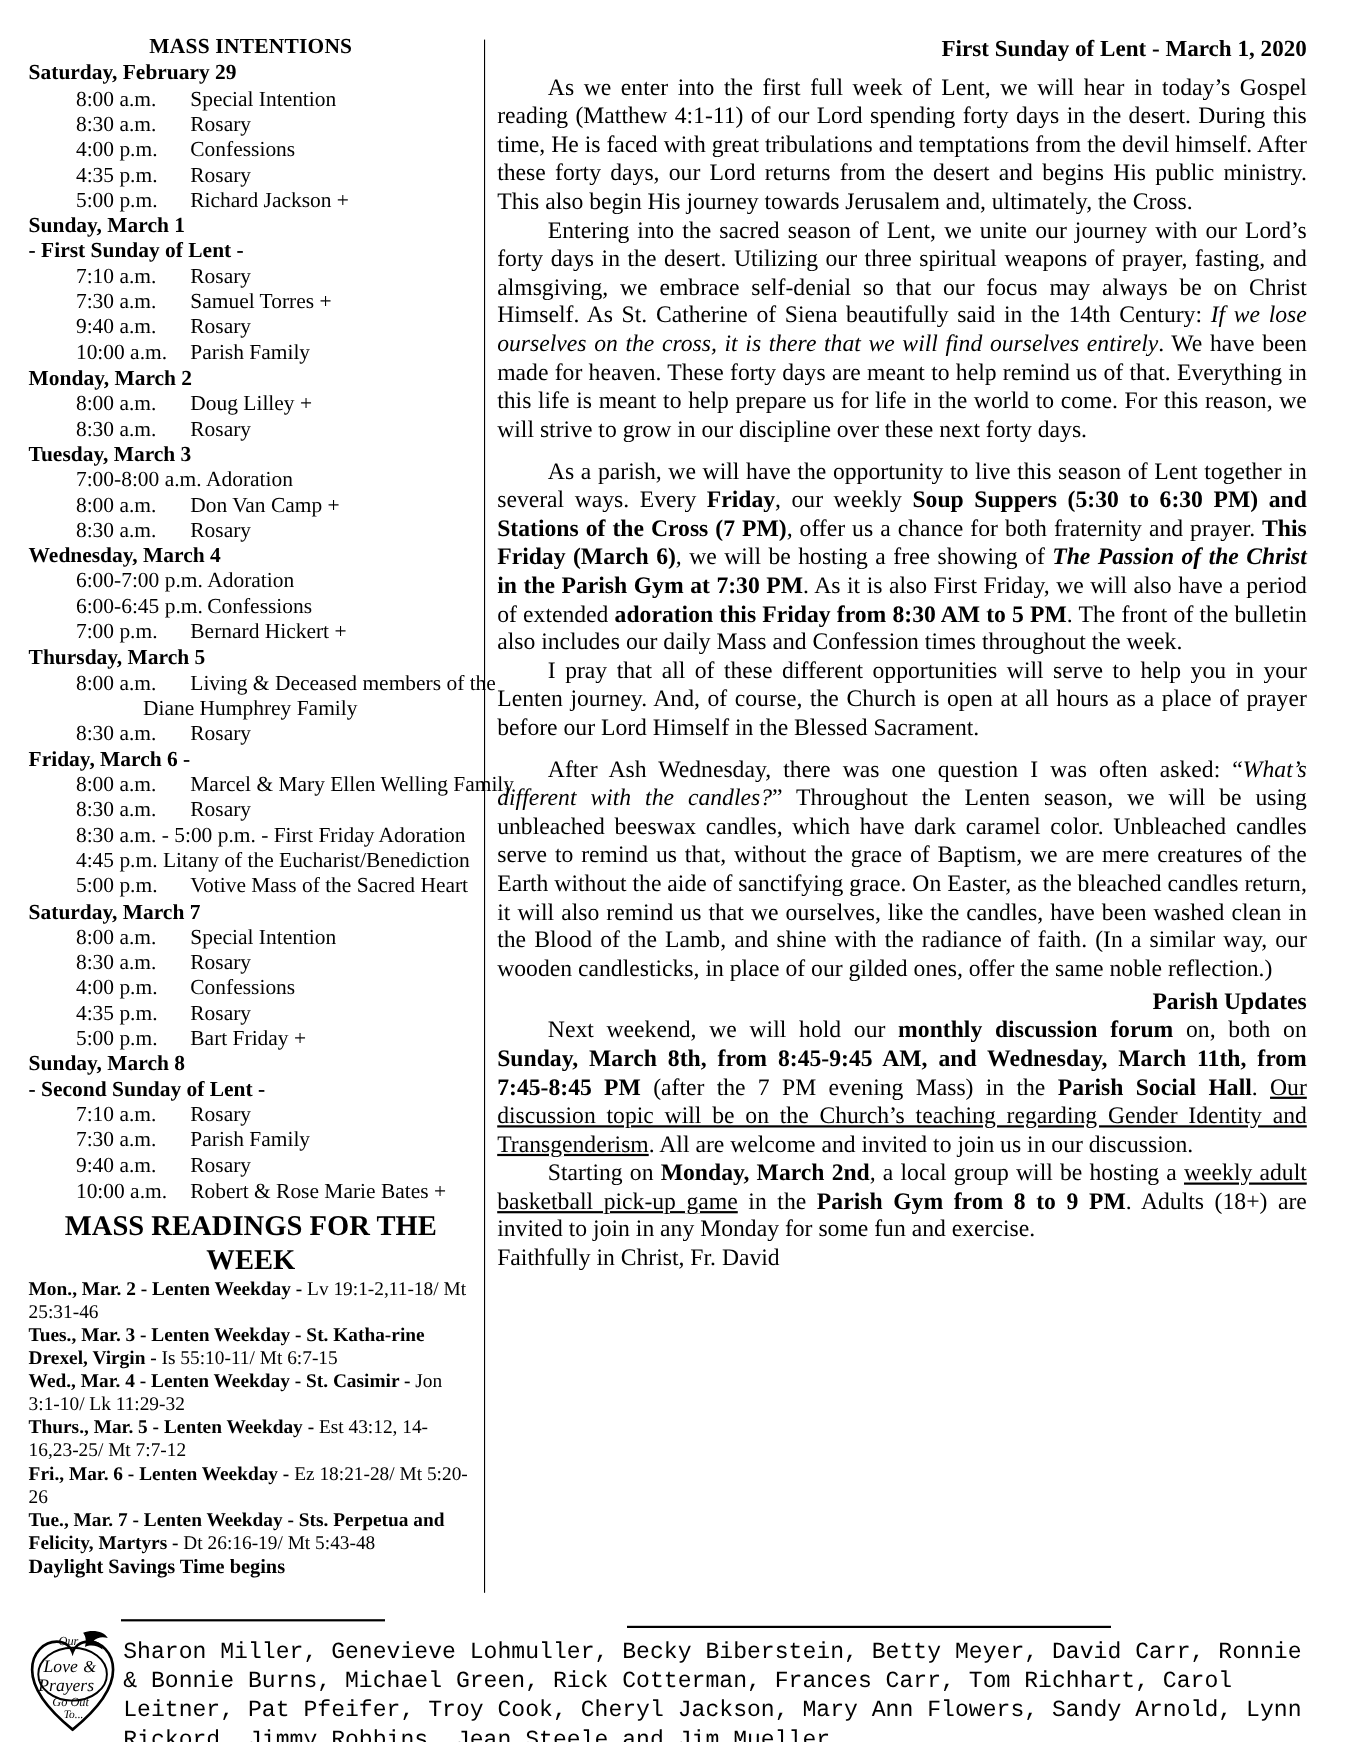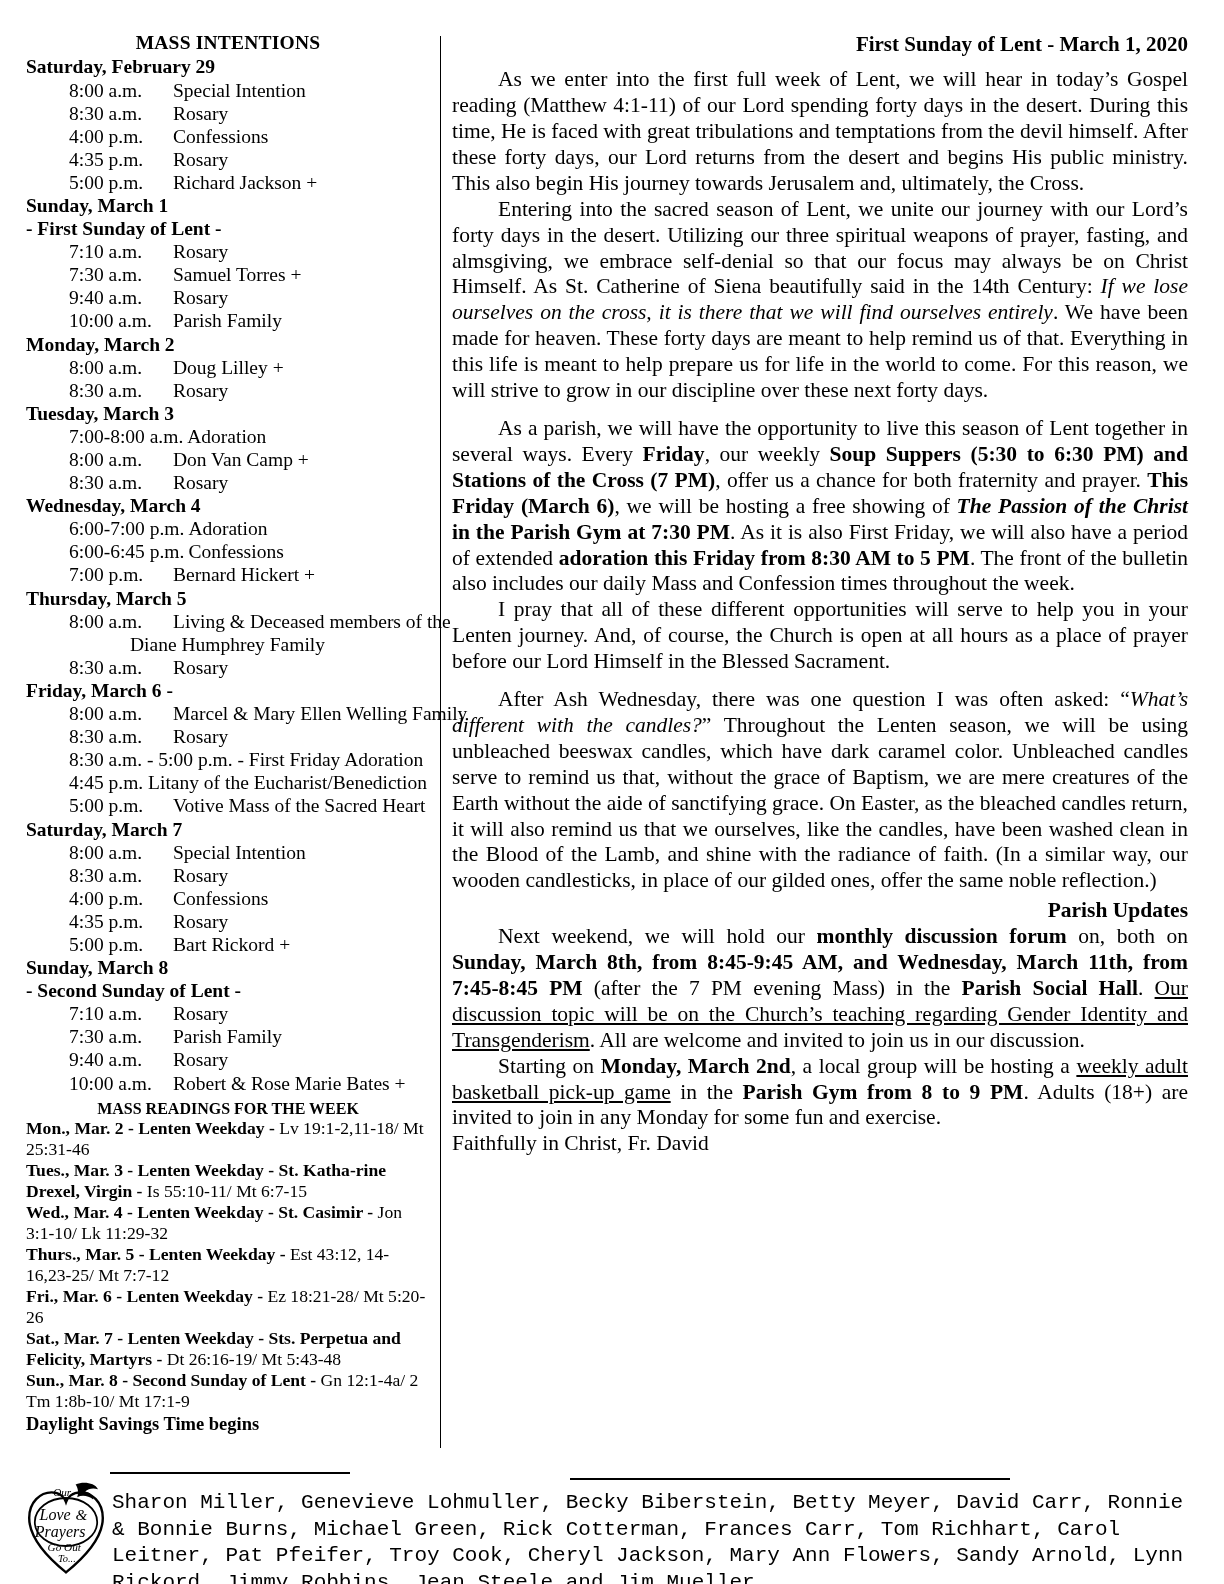--- a/index.html
+++ b/index.html
@@ -63,21 +63,21 @@
   .mi-cont {
     font-size: 19.5px;
     line-height: 1.185;
     padding-left: 104px;
     white-space: nowrap;
   }
 
   .readings-head {
     text-align: center;
     font-weight: bold;
-    font-size: 16px;
+    font-size: 26px;
     margin: 4px 0 0 0;
     line-height: 1.2;
   }
   .reading {
     font-size: 17.6px;
     line-height: 1.195;
     text-align: left;
     margin: 0;
   }
   .reading b { font-weight: bold; }
@@ -281,21 +281,21 @@
         <div class="mi-row">
           <span class="t" style="min-width: 100px;">4:00 p.m.</span>
           <span class="d" style="padding-left: 4px;">Confessions</span>
         </div>
         <div class="mi-row">
           <span class="t" style="min-width: 100px;">4:35 p.m.</span>
           <span class="d" style="padding-left: 4px;">Rosary</span>
         </div>
         <div class="mi-row">
           <span class="t" style="min-width: 100px;">5:00 p.m.</span>
-          <span class="d" style="padding-left: 4px;">Bart Rickord +</span>
+          <span class="d" style="padding-left: 4px;">Bart Friday +</span>
         </div>
         <div class="mi-day">Sunday, March 8</div>
         <div class="mi-day">- Second Sunday of Lent -</div>
         <div class="mi-row">
           <span class="t" style="min-width: 100px;">7:10 a.m.</span>
           <span class="d" style="padding-left: 4px;">Rosary</span>
         </div>
         <div class="mi-row">
           <span class="t" style="min-width: 100px;">7:30 a.m.</span>
           <span class="d" style="padding-left: 4px;">Parish Family</span>
@@ -311,22 +311,21 @@
       </div>
 
     <div class="readings-head">MASS READINGS FOR THE WEEK</div>
 
     <div id="mass-readings">
         <p class="reading"><b>Mon., Mar. 2 - Lenten Weekday - </b><span>Lv 19:1-2,11-18/ Mt 25:31-46</span></p>
         <p class="reading"><b>Tues., Mar. 3 - Lenten Weekday - St. Katha-rine Drexel, Virgin - </b><span>Is 55:10-11/ Mt 6:7-15</span></p>
         <p class="reading"><b>Wed., Mar. 4 - Lenten Weekday - St. Casimir - </b><span>Jon 3:1-10/ Lk 11:29-32</span></p>
         <p class="reading"><b>Thurs., Mar. 5 - Lenten Weekday - </b><span>Est 43:12, 14-16,23-25/ Mt 7:7-12</span></p>
         <p class="reading"><b>Fri., Mar. 6 - Lenten Weekday - </b><span>Ez 18:21-28/ Mt 5:20-26</span></p>
-        <p class="reading"><b>Sat., Mar. 7 - Lenten Weekday - Sts. Perpetua and Felicity, Martyrs - </b><span>Dt 26:16-19/ Mt 5:43-48</span></p>
-        <p class="reading"><b>Sun., Mar. 8 - Second Sunday of Lent - </b><span>Gn 12:1-4a/ 2 Tm 1:8b-10/ Mt 17:1-9</span></p>
+        <p class="reading"><b>Tue., Mar. 7 - Lenten Weekday - Sts. Perpetua and Felicity, Martyrs - </b><span>Dt 26:16-19/ Mt 5:43-48</span></p>
       </div>
 
     <div class="dst">Daylight Savings Time begins</div>
   </div>
 
   <div class="col-right">
 
     <div class="r-title">First Sunday of Lent - March 1, 2020</div>
 
 

